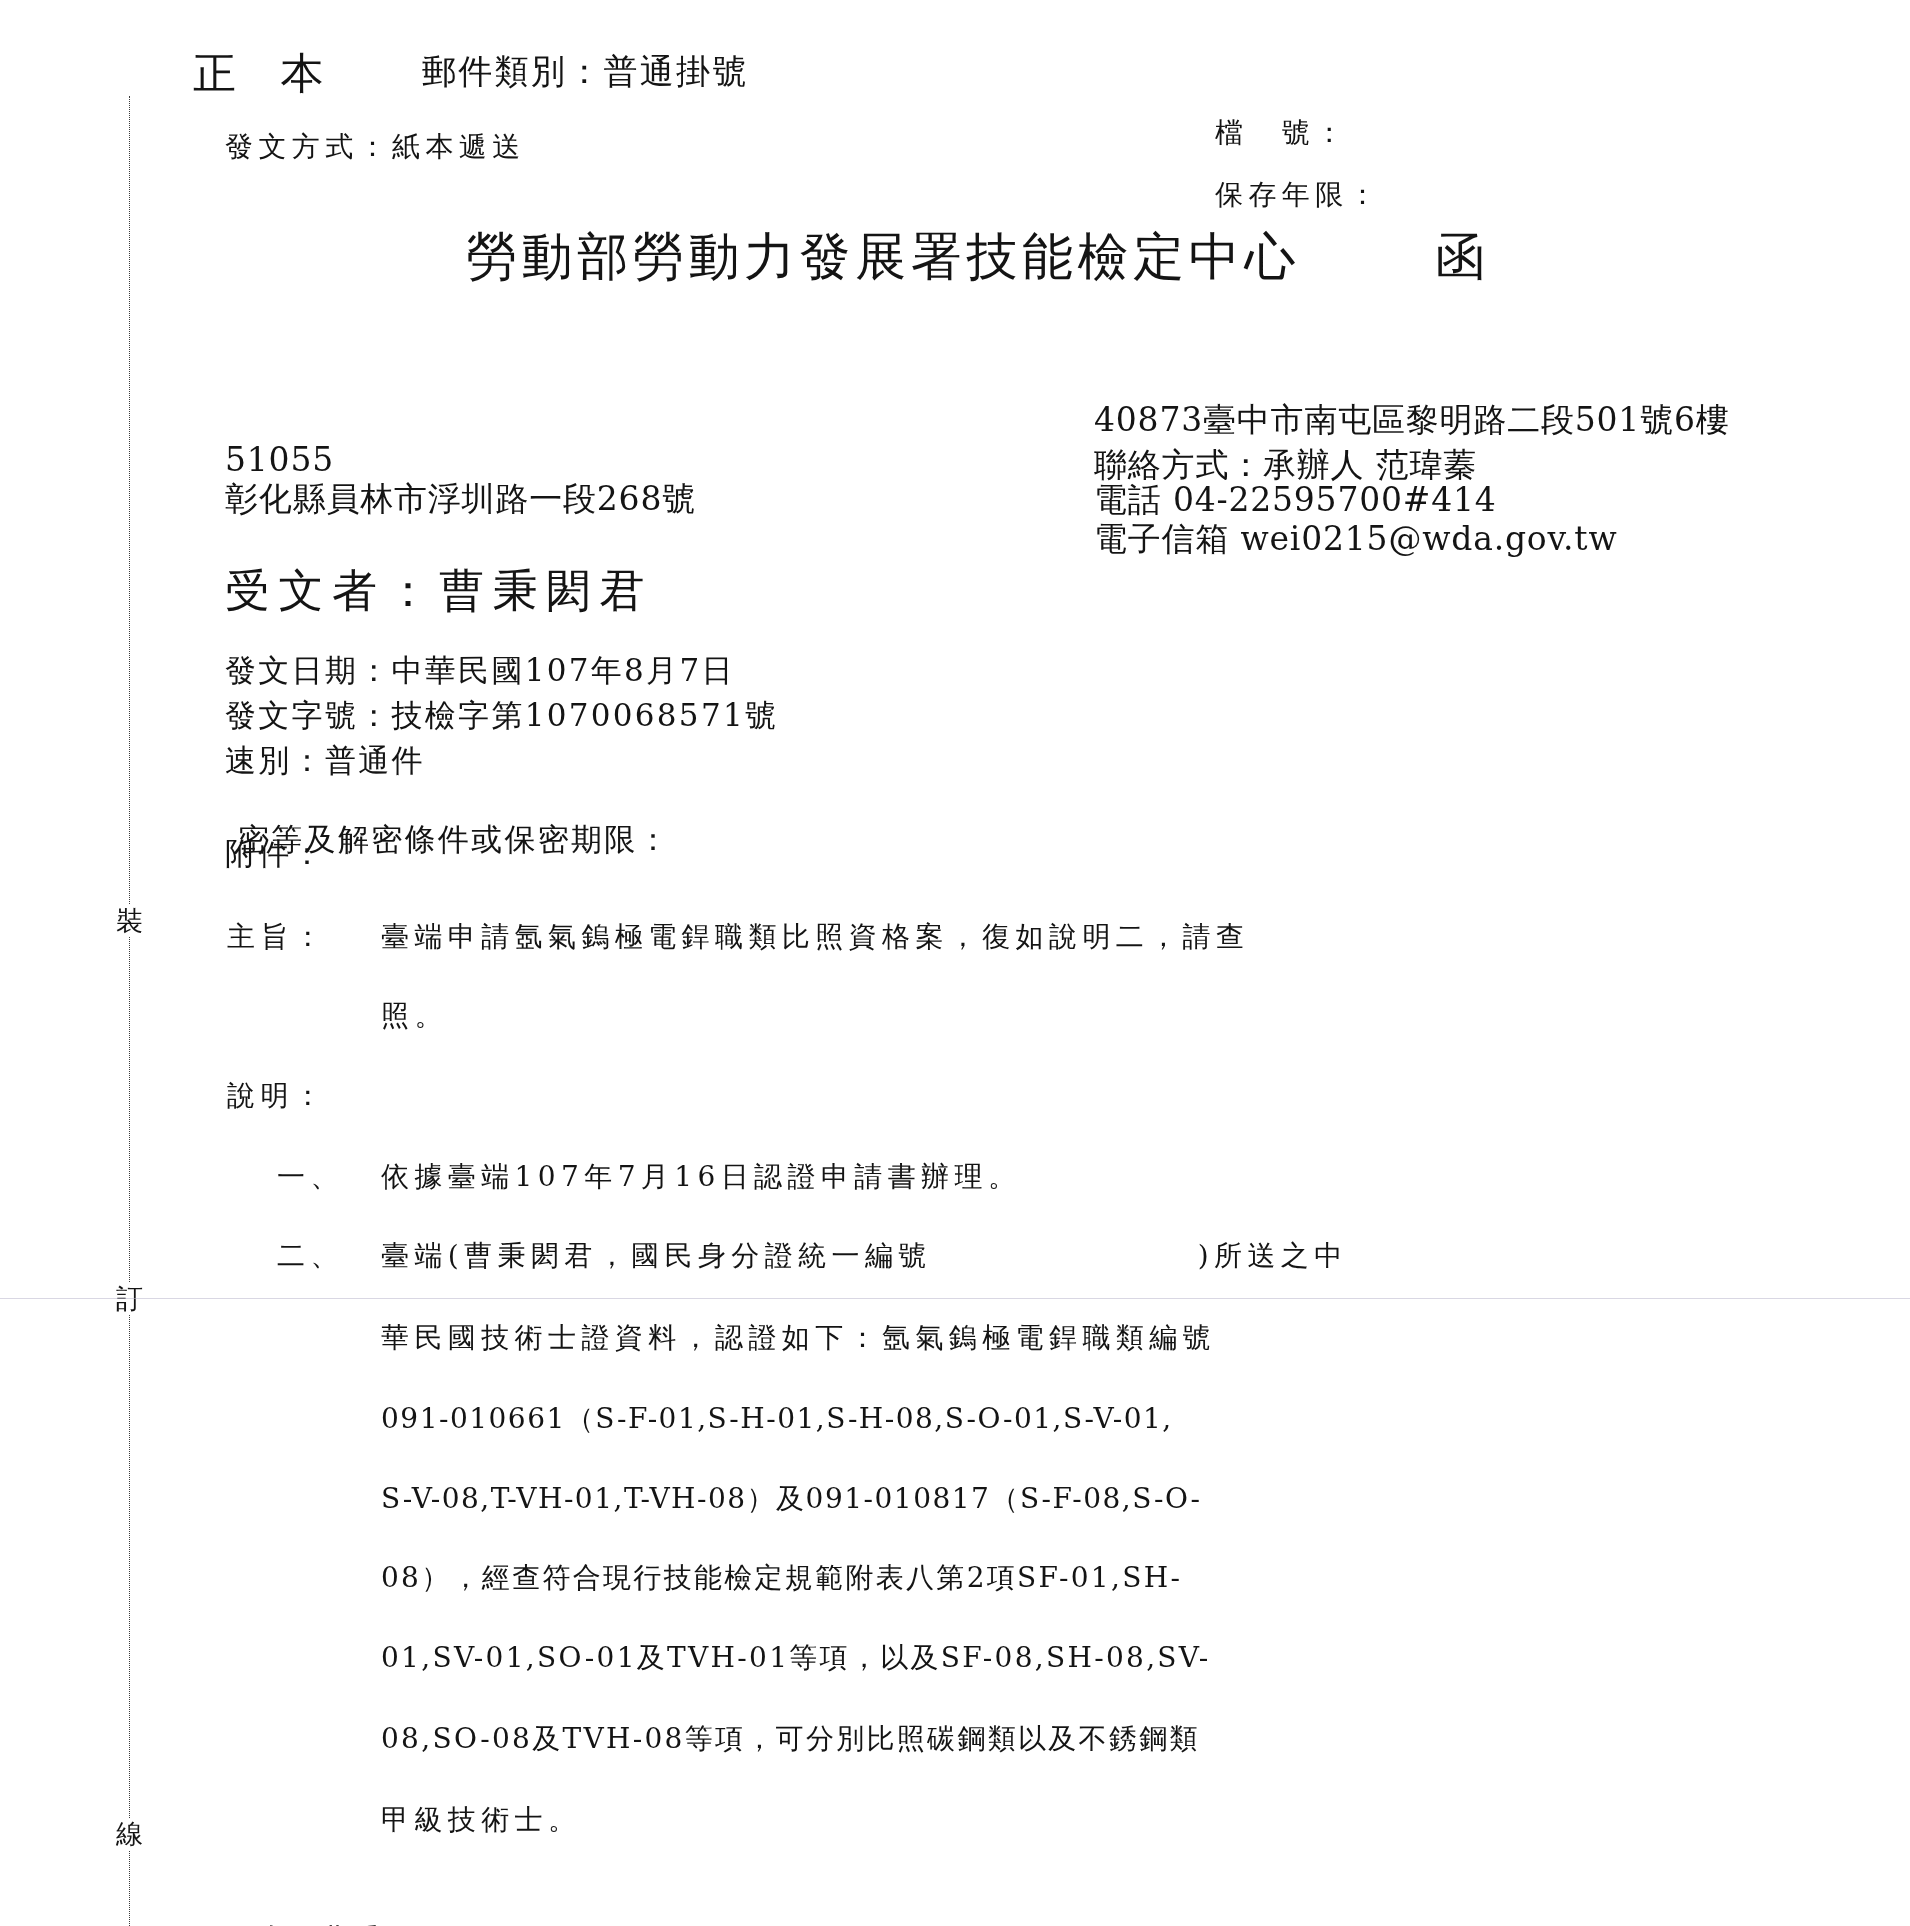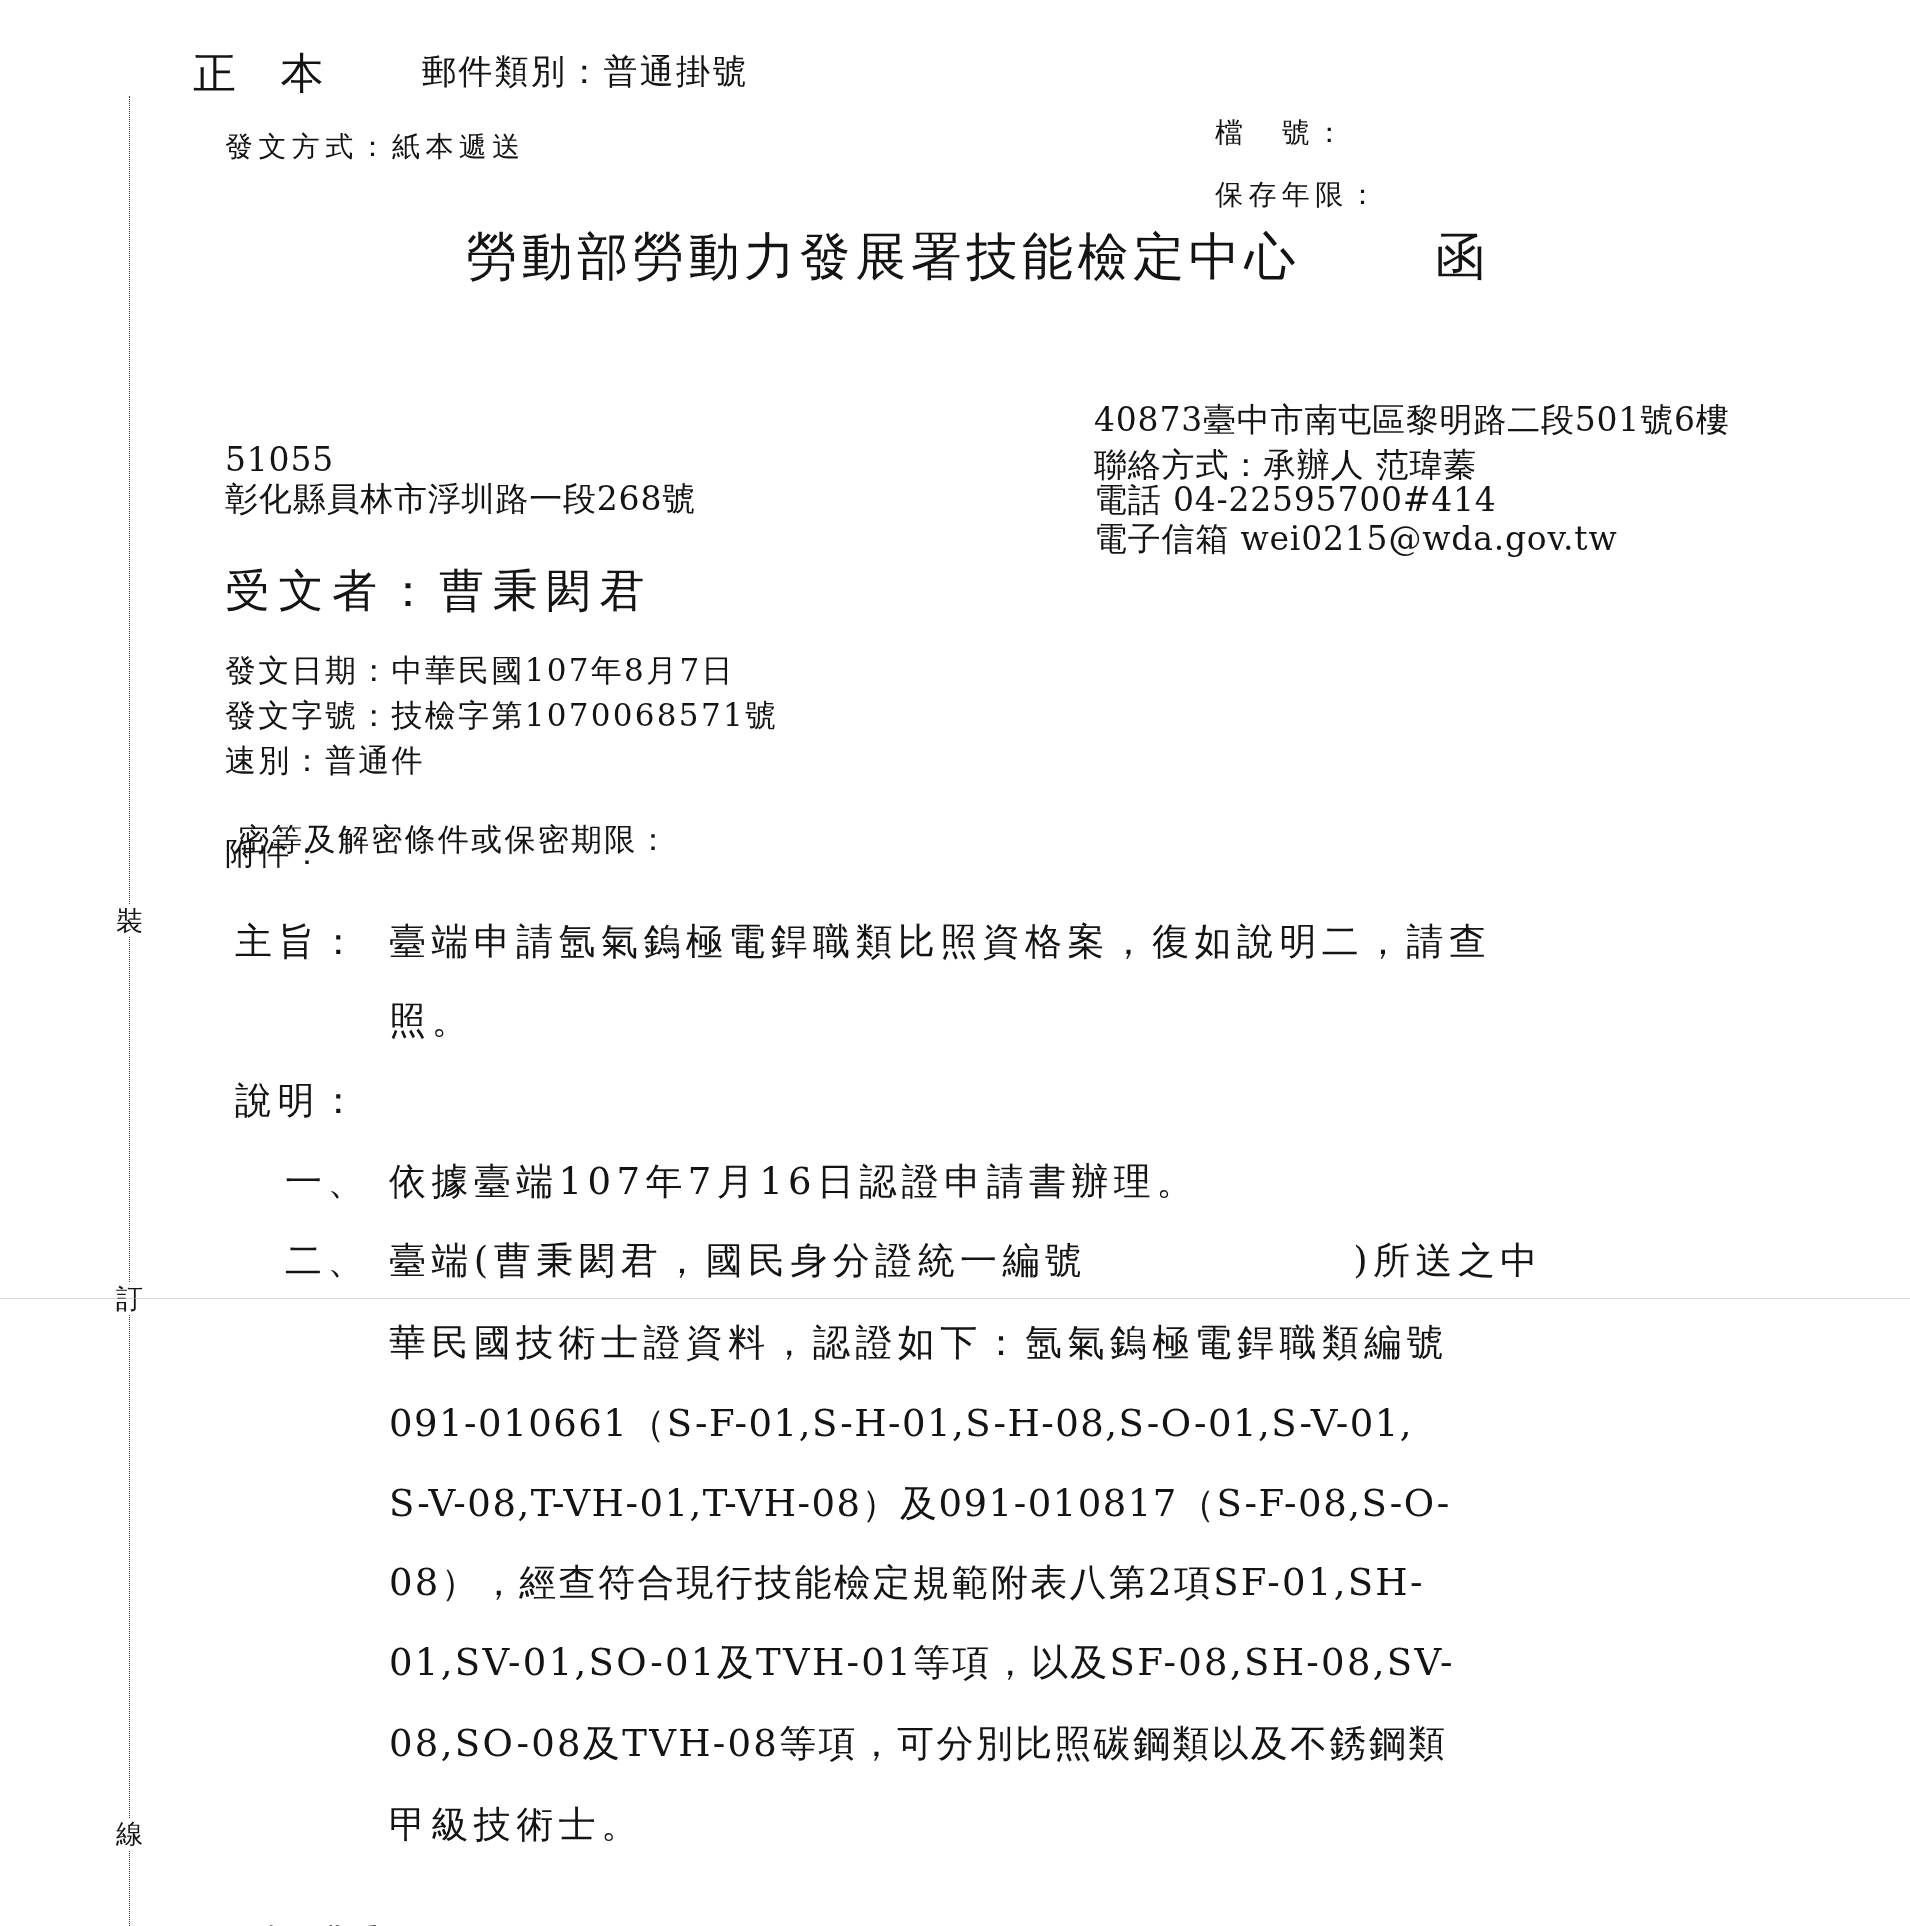--- a/index.html
+++ b/index.html
@@ -10,21 +10,21 @@
                   border-left: 1.9px dotted #3a3a3a; }
   .binding-char { position: absolute; left: 116px; font-size: 27px; background: #fff; line-height: 1; padding: 2.3px 0; }
   .crease { position: absolute; left: 0; top: 1298px; width: 1911px; height: 1.2px; background: #b9b6cc; opacity: .55; }
   .f-copy { font-size: 43px; letter-spacing: 15.4px; }
   .f-mail { font-size: 34px; letter-spacing: 2.3px; }
   .f-small { font-size: 28px; letter-spacing: 5.4px; }
   .f-title { font-size: 51px; letter-spacing: 4.6px; }
   .f-addr { font-size: 33px; letter-spacing: 0.8px; }
   .f-recip { font-size: 45px; letter-spacing: 8.5px; }
   .f-meta { font-size: 31px; letter-spacing: 2.3px; }
-  .f-body { font-size: 37px; letter-spacing: 5.4px; margin-left: 8px; }
+  .f-body { font-size: 28px; letter-spacing: 5.4px; }
   .f-cc { font-size: 30px; letter-spacing: 1.5px; }
   .blank-id { display: inline-block; width: 266px; }
 </style>
 </head>
 <body>
 
 <div class="binding-line"></div>
 <div class="binding-char" style="top:905px;">裝</div>
 <div class="binding-char" style="top:1283px;">訂</div>
 <div class="binding-char" style="top:1818px;">線</div>

